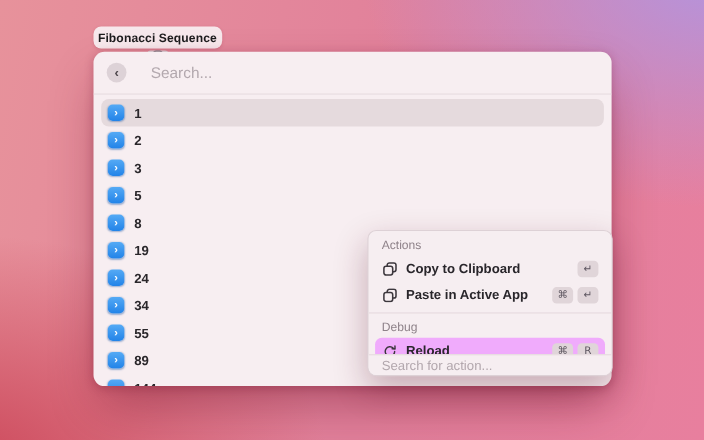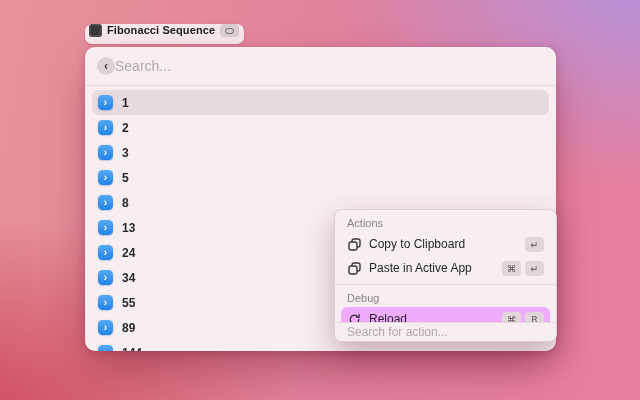--- a/index.html
+++ b/index.html
@@ -9,43 +9,44 @@
     position:relative;
     background:
       radial-gradient(90% 95% at 102% -6%, #b394de 0%, rgba(179,148,222,0) 56%),
       radial-gradient(85% 85% at -6% 106%, #cc4759 0%, rgba(204,71,89,0) 62%),
       linear-gradient(100deg, #e7929b 0%, #e1809b 55%, #e87f9e 100%);
   }
 
   
   .title-pill{
     position:absolute; left:85px; top:24px; height:20px;
-    display:flex; gap:5px;
+    display:flex; align-items:center; gap:5px;
     background:rgba(248,240,243,.92); border-radius:7px; padding:0 5px 0 4px;
     box-shadow:0 1px 3px rgba(120,30,50,.18);
+    flex-direction:column;
   }
   .app-icon{ width:13px; height:13px; border-radius:3.5px; background:#39393b;
     box-shadow:inset 0 0 0 1.5px #555557; }
   .title-text{ font-size:11px; font-weight:700; color:#1d1c1e; letter-spacing:.1px; }
   .title-key{ width:19px; height:13px; border-radius:4px; background:#d9ced3;
     display:flex; align-items:center; justify-content:center; }
   .detach-glyph{ width:9px; height:6px; border:1.2px solid #77707a; border-radius:3px; }
 
   
   .window{
     position:absolute; left:85px; top:47px; width:471px; height:304px;
     background:#f7eef1; border-radius:10px; overflow:hidden;
     box-shadow:0 22px 45px -8px rgba(110,15,40,.45), 0 2px 8px rgba(110,15,40,.25);
   }
   .search-bar{ height:39px; display:flex; align-items:center; padding:0 12px;
     border-bottom:1px solid #e7dce0; }
   .back-btn{ width:18px; height:18px; border-radius:50%; background:#ddd2d7;
     display:flex; align-items:center; justify-content:center;
     color:#4c464b; font-size:12px; font-weight:700; line-height:1; padding-bottom:1px; cursor:default; }
-  .search-input{ border:0; outline:0; background:transparent; margin-left:0; flex:1;
+  .search-input{ border:0; outline:0; background:transparent; margin-left:22px; flex:1;
     font-family:"Liberation Sans", sans-serif; font-size:14px; color:#3a353a; }
   .search-input::placeholder{ color:#b3a8ae; opacity:1; }
 
   .list{ padding:4px 7px 0 7px; }
   .row{ height:25px; display:flex; align-items:center; gap:9px; padding:0 6px;
     border-radius:7px; }
   .row.selected{ background:#e5dadd; }
   .row-icon{ width:15px; height:15px; border-radius:4.5px; flex:0 0 auto;
     background:linear-gradient(180deg,#55aaf5 0%,#2283e8 100%);
     display:flex; align-items:center; justify-content:center;
@@ -61,21 +62,21 @@
     display:flex; flex-direction:column; overflow:hidden;
   }
   .panel-content{ flex:1 1 auto; overflow:hidden; padding-top:4px; }
   .sec-header{ height:18px; display:flex; align-items:center; padding:0 12px;
     font-size:11px; font-weight:500; color:#8e8289; }
   .prow{ height:24px; margin:0 6px; padding:0 6px; border-radius:6px;
     display:flex; align-items:center; gap:8px; }
   .prow.selected{ background:#f0abfc; }
   .picon{ width:14px; height:14px; flex:0 0 auto; display:flex; align-items:center;
     justify-content:center; color:#3c373d; }
-  .plabel{ flex:1; font-size:12px; font-weight:400; color:#29262b; }
+  .plabel{ flex:1; font-size:12px; font-weight:700; color:#29262b; }
   .keys{ display:flex; gap:4px; }
   .key{ min-width:19px; height:15px; padding:0 3px; border-radius:4px; background:#e0d5d9;
     display:flex; align-items:center; justify-content:center;
     font-family:"DejaVu Sans", sans-serif; font-size:9.5px; font-weight:500; color:#5d5660; }
   .sep{ height:1px; background:#e5dade; margin:4px 0; }
   .panel-footer{ flex:0 0 auto; height:19px; border-top:1px solid #e5dade;
     display:flex; align-items:center; padding:0 12px; background:#f6eef1; }
   .footer-input{ border:0; outline:0; background:transparent; width:100%;
     font-family:"Liberation Sans", sans-serif; font-size:12px; color:#14532d; }
   .footer-input::placeholder{ color:#b2a7ad; opacity:1; }
@@ -116,21 +117,21 @@
     <div class="row">
       <span class="row-icon">›</span>
       <span class="row-label">5</span>
     </div>
     <div class="row">
       <span class="row-icon">›</span>
       <span class="row-label">8</span>
     </div>
     <div class="row">
       <span class="row-icon">›</span>
-      <span class="row-label">13</span>
+      <span class="row-label">19</span>
     </div>
     <div class="row">
       <span class="row-icon">›</span>
       <span class="row-label">24</span>
     </div>
     <div class="row">
       <span class="row-icon">›</span>
       <span class="row-label">34</span>
     </div>
     <div class="row">

